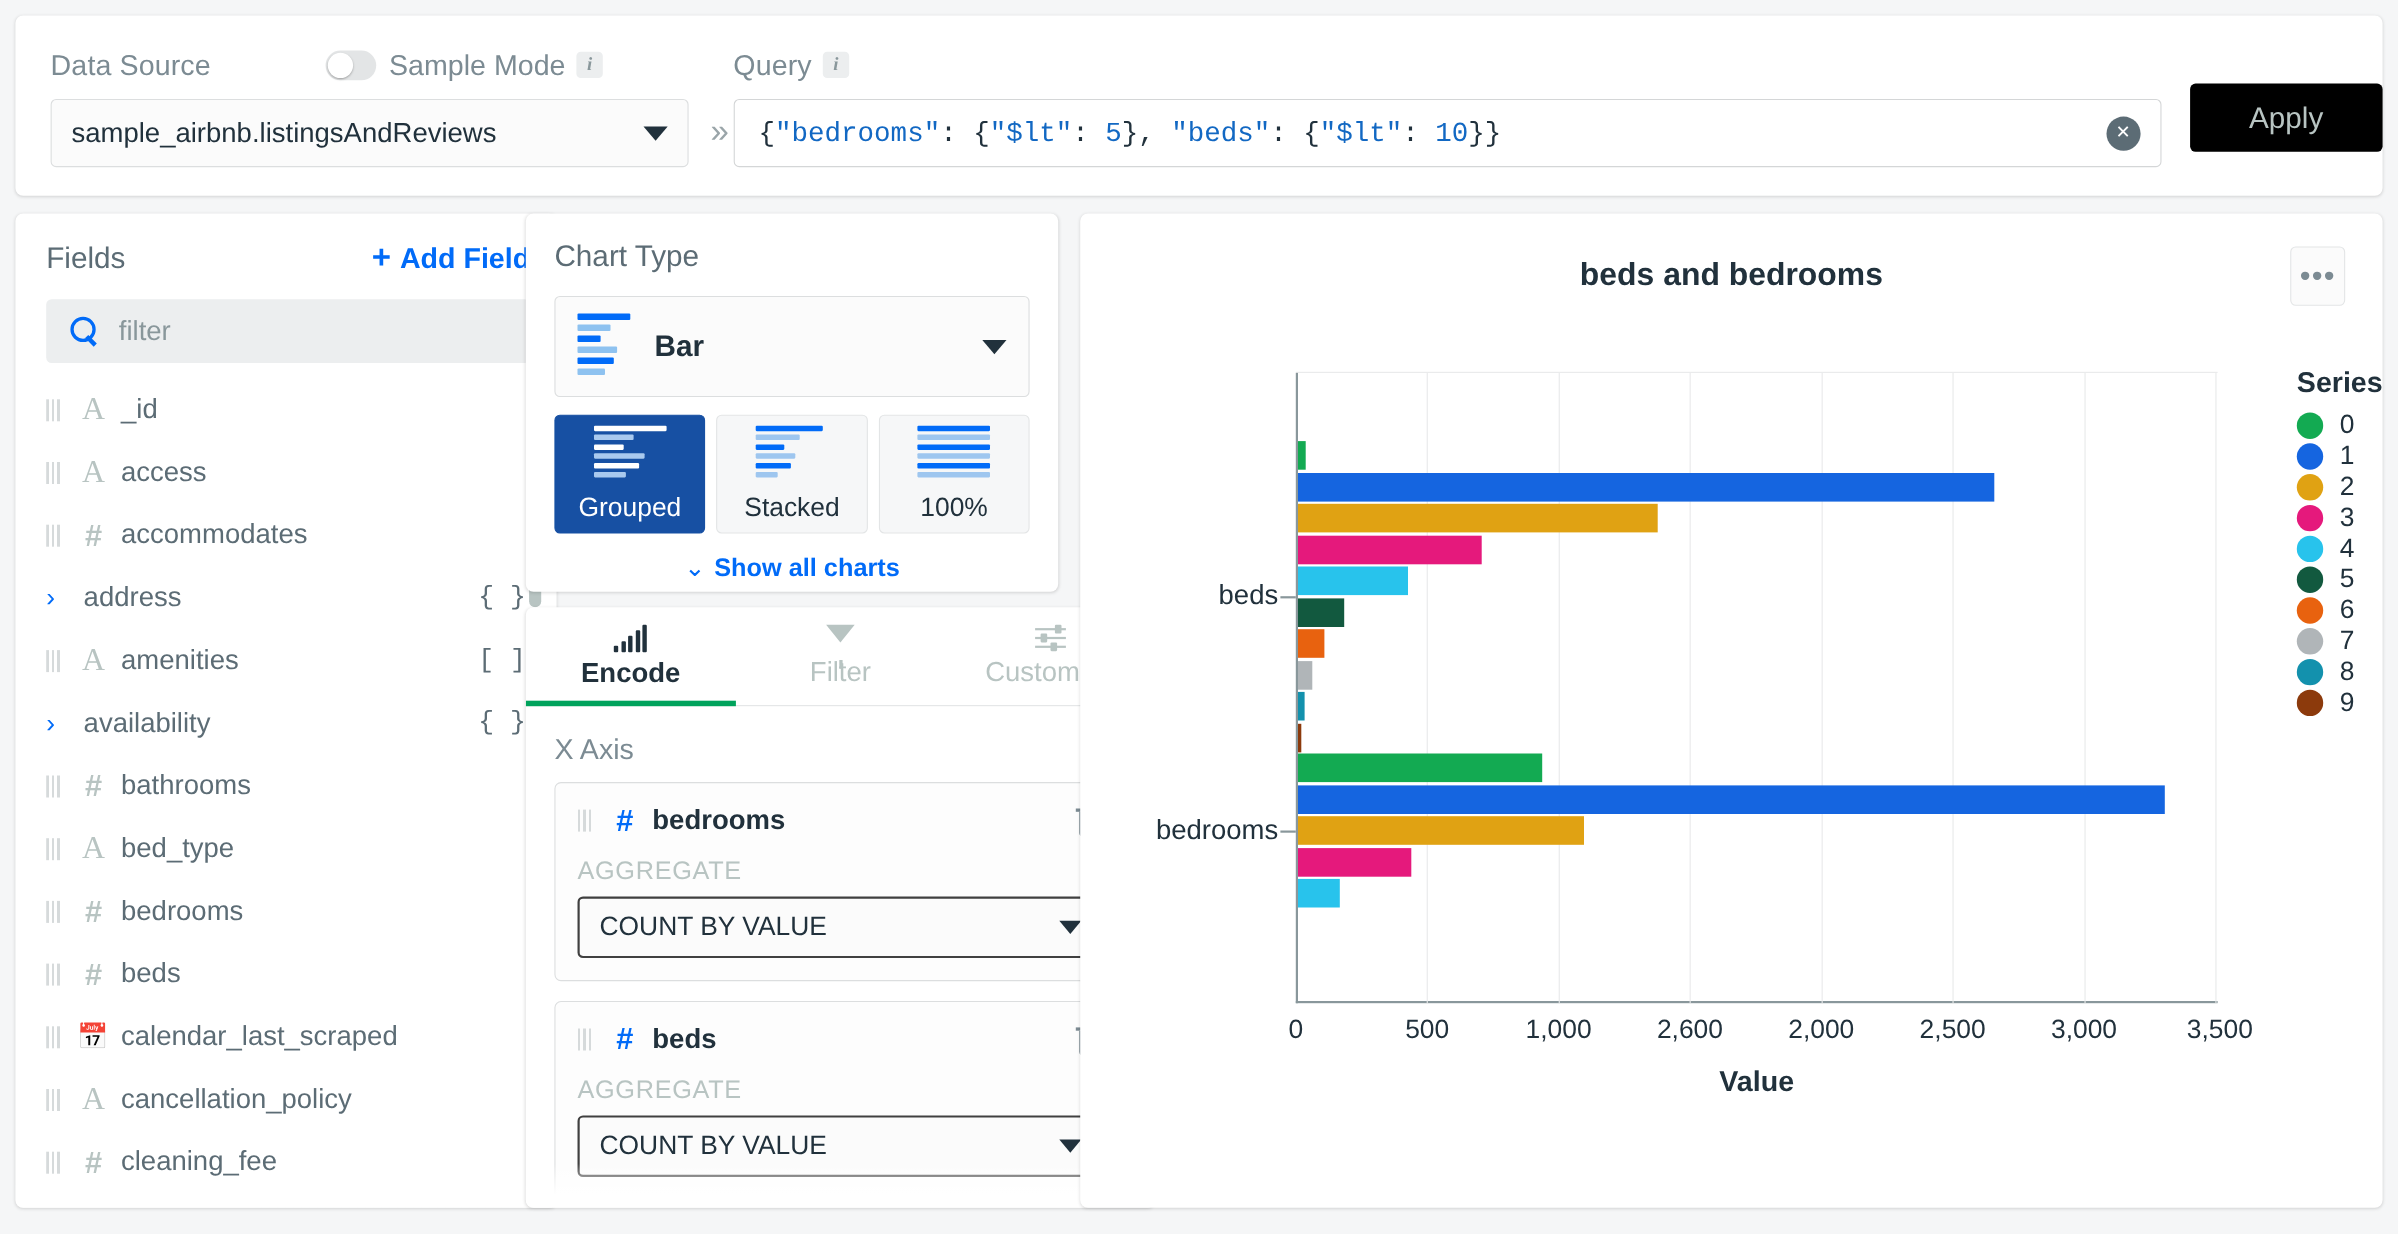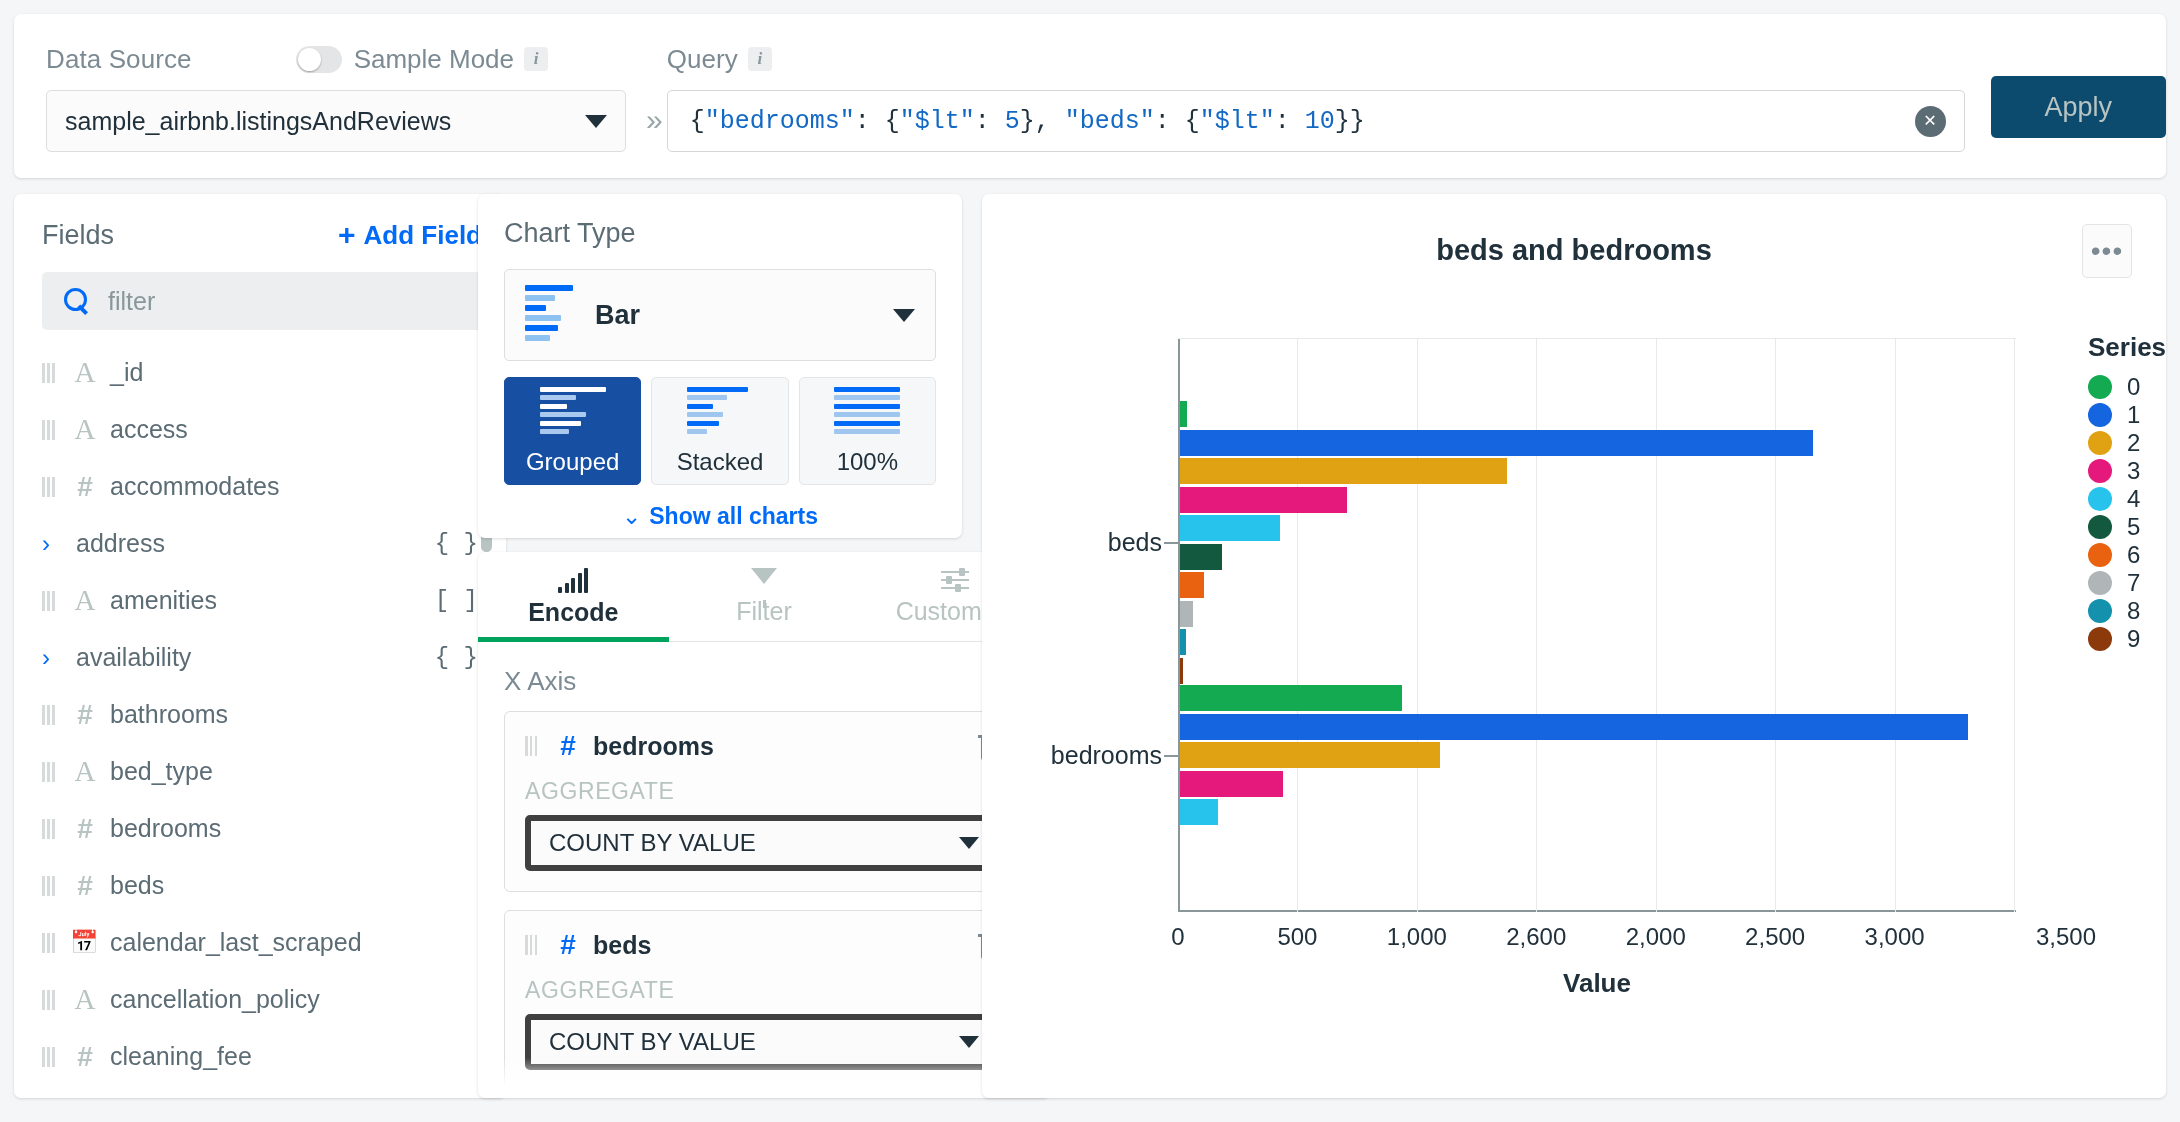--- a/index.html
+++ b/index.html
@@ -71,21 +71,21 @@
   .q-num { color: #1268c3; }
   .q-pun { color: #21313c; }
   .clear-x {
     margin-left: auto; width: 31px; height: 31px; border-radius: 50%;
     background: #5c6c75; color: #fff; font-size: 20px; font-weight: 700;
     display: flex; align-items: center; justify-content: center;
     line-height: 1;
   }
   .apply-btn {
     margin: 62px 0 0 26px; width: 176px; height: 62px;
-    background: #0c4a6e; border-radius: 5px; color: #b8c4c2;
+    background: #000000; border-radius: 5px; color: #b8c4c2;
     font-size: 27px; display: flex; align-items: center; justify-content: center;
   }
 
   
   .fields-panel {
     position: absolute; left: 14px; top: 194px;
     width: 492px; height: 904px;
     background: #fff; border-radius: 7px;
     box-shadow: 0 1px 3px rgba(0,0,0,.14);
     overflow: hidden;
@@ -243,21 +243,21 @@
   .trash::before {
     content: ""; position: absolute; top: 5px; left: 2px; width: 20px; height: 21px;
     border: 2.5px solid #7c8b93; border-top: none; border-radius: 0 0 4px 4px;
   }
   .trash::after {
     content: ""; position: absolute; top: 2px; left: -1px; width: 26px; height: 2.5px;
     background: #7c8b93;
   }
   .agg-lbl { font-size: 23px; color: #b8c4c2; letter-spacing: .6px; margin: 16px 0 10px 0; }
   .agg-select {
-    height: 56px; background: #fbfbfb; border: 6px solid #404040; border-radius: 5px;
+    height: 56px; background: #fbfbfb; border: 2px solid #404040; border-radius: 5px;
     display: flex; align-items: center; padding: 0 18px;
     font-size: 24px; color: #21313c;
   }
   .agg-select .caret { margin-left: auto; border-top-width: 12px; border-left-width: 10px; border-right-width: 10px; }
   .escroll {
     position: absolute; right: 6px; top: 12px; width: 11px; height: 195px;
     background: #b8c4c2; border-radius: 6px;
   }
   .enc-fade {
     position: absolute; left: 0; bottom: 0; width: 100%; height: 40px;
@@ -566,21 +566,21 @@
         <div class="tick-lbl" style="left: 238.857px;">1,000</div>
         <div class="gl" style="left: 358.286px;"></div>
         <div class="tick-lbl" style="left: 358.286px;">2,600</div>
         <div class="gl" style="left: 477.714px;"></div>
         <div class="tick-lbl" style="left: 477.714px;">2,000</div>
         <div class="gl" style="left: 597.143px;"></div>
         <div class="tick-lbl" style="left: 597.143px;">2,500</div>
         <div class="gl" style="left: 716.571px;"></div>
         <div class="tick-lbl" style="left: 716.571px;">3,000</div>
         <div class="gl" style="left: 836px;"></div>
-        <div class="tick-lbl" style="left: 888px;">3,500</div>
+        <div class="tick-lbl" style="left: 840px;">3,500</div>
         <div class="bar" style="top: 62px; width: 7.16571px; background: rgb(19, 170, 82);"></div>
         <div class="bar" style="top: 90.5px; width: 632.971px; background: rgb(21, 101, 224);"></div>
         <div class="bar" style="top: 119px; width: 327.234px; background: rgb(224, 162, 19);"></div>
         <div class="bar" style="top: 147.5px; width: 167.2px; background: rgb(229, 25, 124);"></div>
         <div class="bar" style="top: 176px; width: 100.32px; background: rgb(40, 195, 236);"></div>
         <div class="bar" style="top: 204.5px; width: 41.8px; background: rgb(18, 89, 63);"></div>
         <div class="bar" style="top: 233px; width: 23.8857px; background: rgb(232, 98, 15);"></div>
         <div class="bar" style="top: 261.5px; width: 13.1371px; background: rgb(176, 181, 184);"></div>
         <div class="bar" style="top: 290px; width: 5.97143px; background: rgb(19, 145, 173);"></div>
         <div class="bar" style="top: 318.5px; width: 3px; background: rgb(140, 58, 12);"></div>

